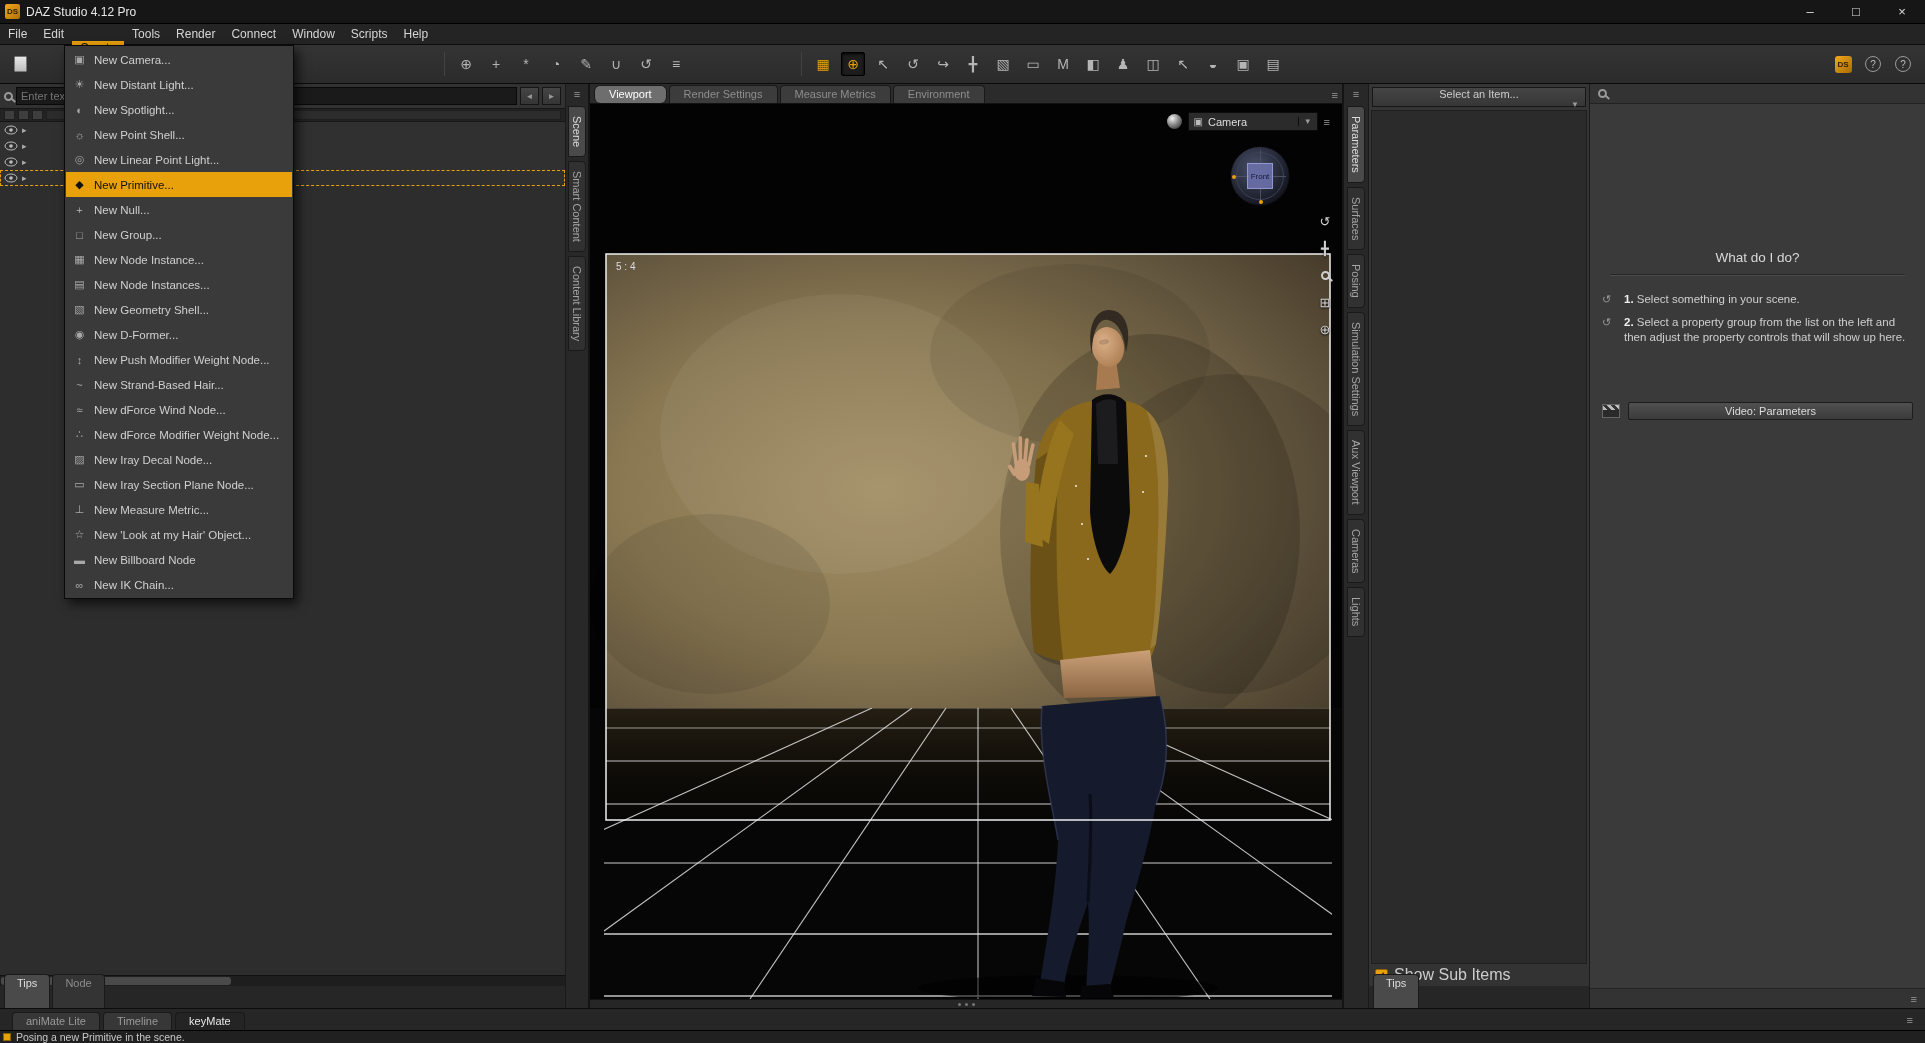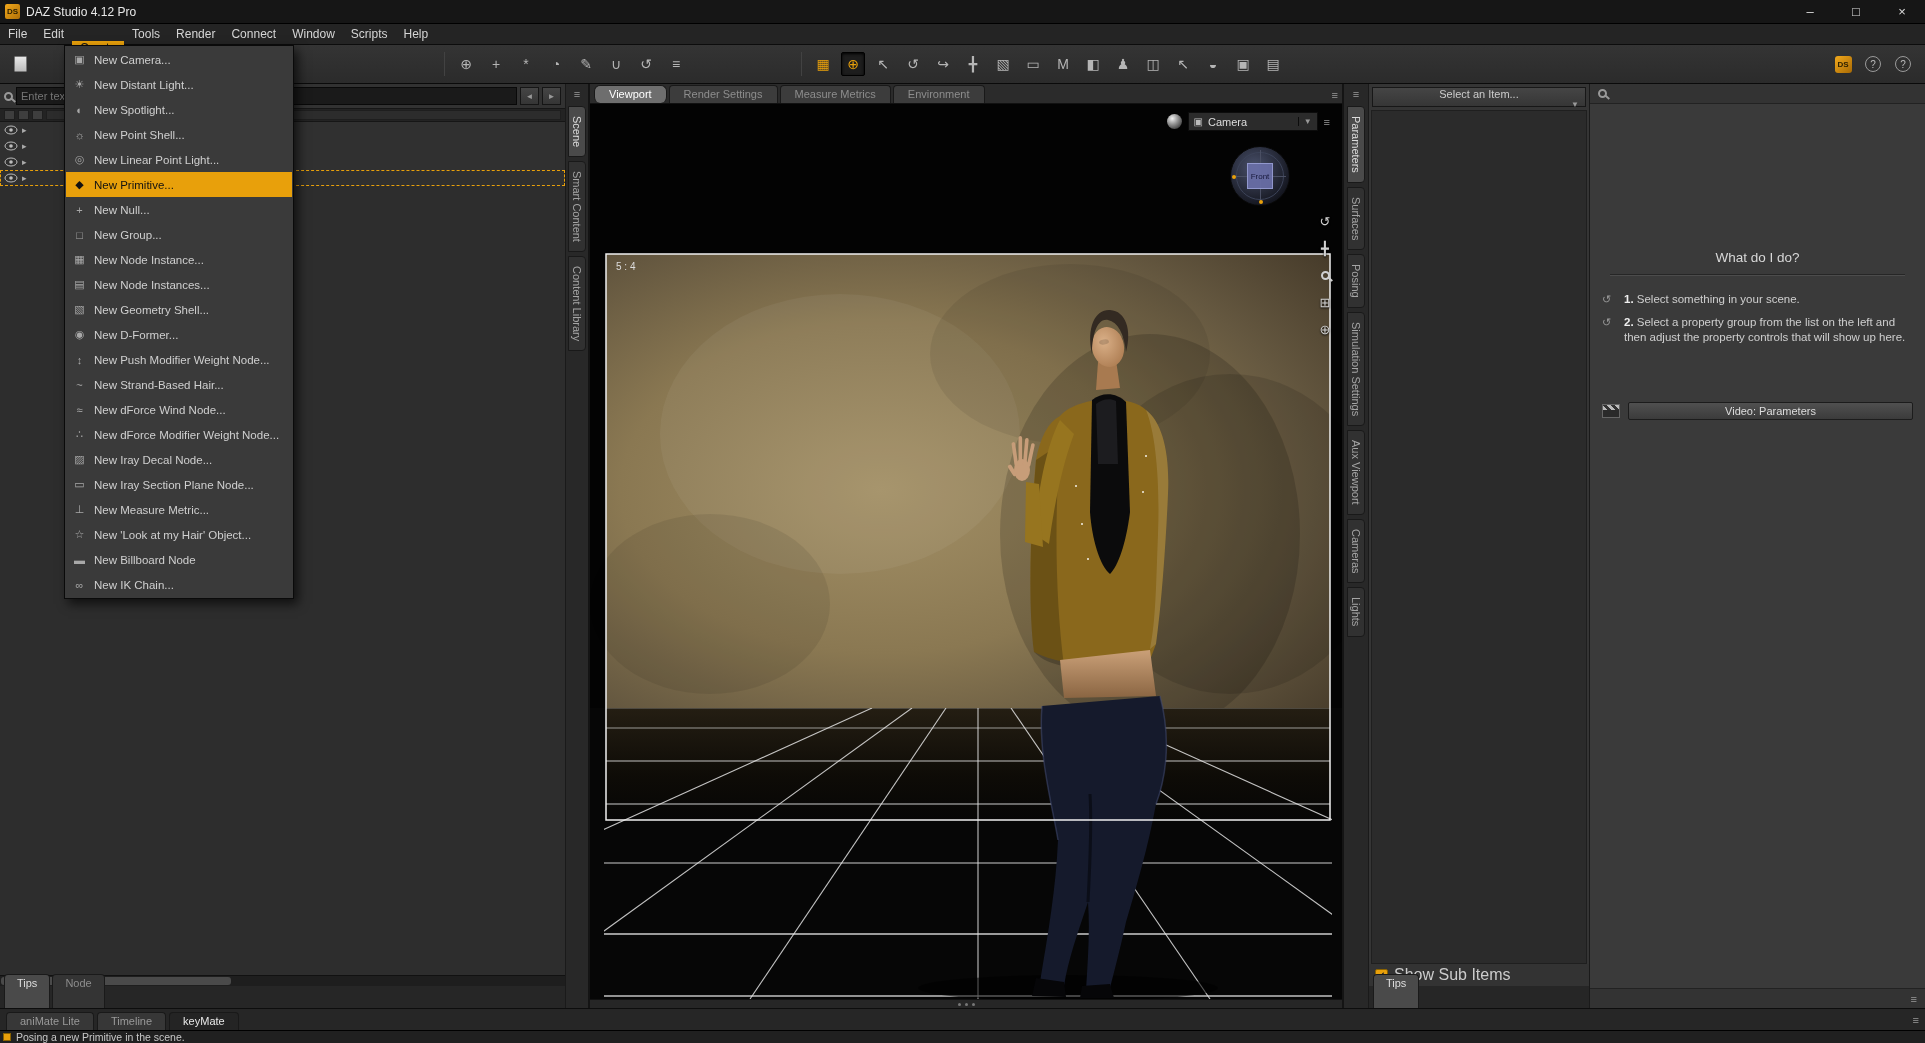--- a/index.html
+++ b/index.html
@@ -128,21 +128,21 @@
   .clap-ic { width:18px; height:14px; background:#2a2a2a; border:1px solid #666; position:relative; flex:none; }
   .clap-ic::before { content:""; position:absolute; top:0; left:0; right:0; height:5px;
     background:repeating-linear-gradient(45deg,#bbb 0 3px,#333 3px 6px); }
   .video-btn { flex:1; height:18px; background:linear-gradient(#505050,#3b3b3b); border:1px solid #1c1c1c;
     border-radius:2px; font-size:11px; color:#ddd; display:flex; align-items:center; justify-content:center; }
   .pr-bottombar { height:20px; background:#333; border-top:1px solid #222; display:flex; align-items:center;
     justify-content:flex-end; padding:0 8px; }
 
   
   .bottom-tabs { height:22px; background:#262626; border-top:1px solid #0d0d0d; display:flex; align-items:flex-end;
-    gap:3px; padding:0 6px; }
+    gap:3px; padding:0 12px; }
   .btab { padding:2px 13px 3px; font-size:11px; color:#999; background:#373737; border:1px solid #191919;
     border-bottom:none; border-radius:4px 4px 0 0; }
   .btab.active { background:#242424; color:#e8e8e8; }
   .bt-right { margin-left:auto; align-self:center; }
   .statusbar { height:13px; background:#202020; border-top:1px solid #000; display:flex; align-items:center; gap:5px; padding:0 3px; }
   .led { width:8px; height:8px; background:#e8a00b; border:1px solid #8a6200; }
   .status-text { font-size:10.5px; color:#c8c8c8; }
 
   
   .create-menu { position:absolute; left:64px; top:45px; width:230px; background:#3a3a3a;

